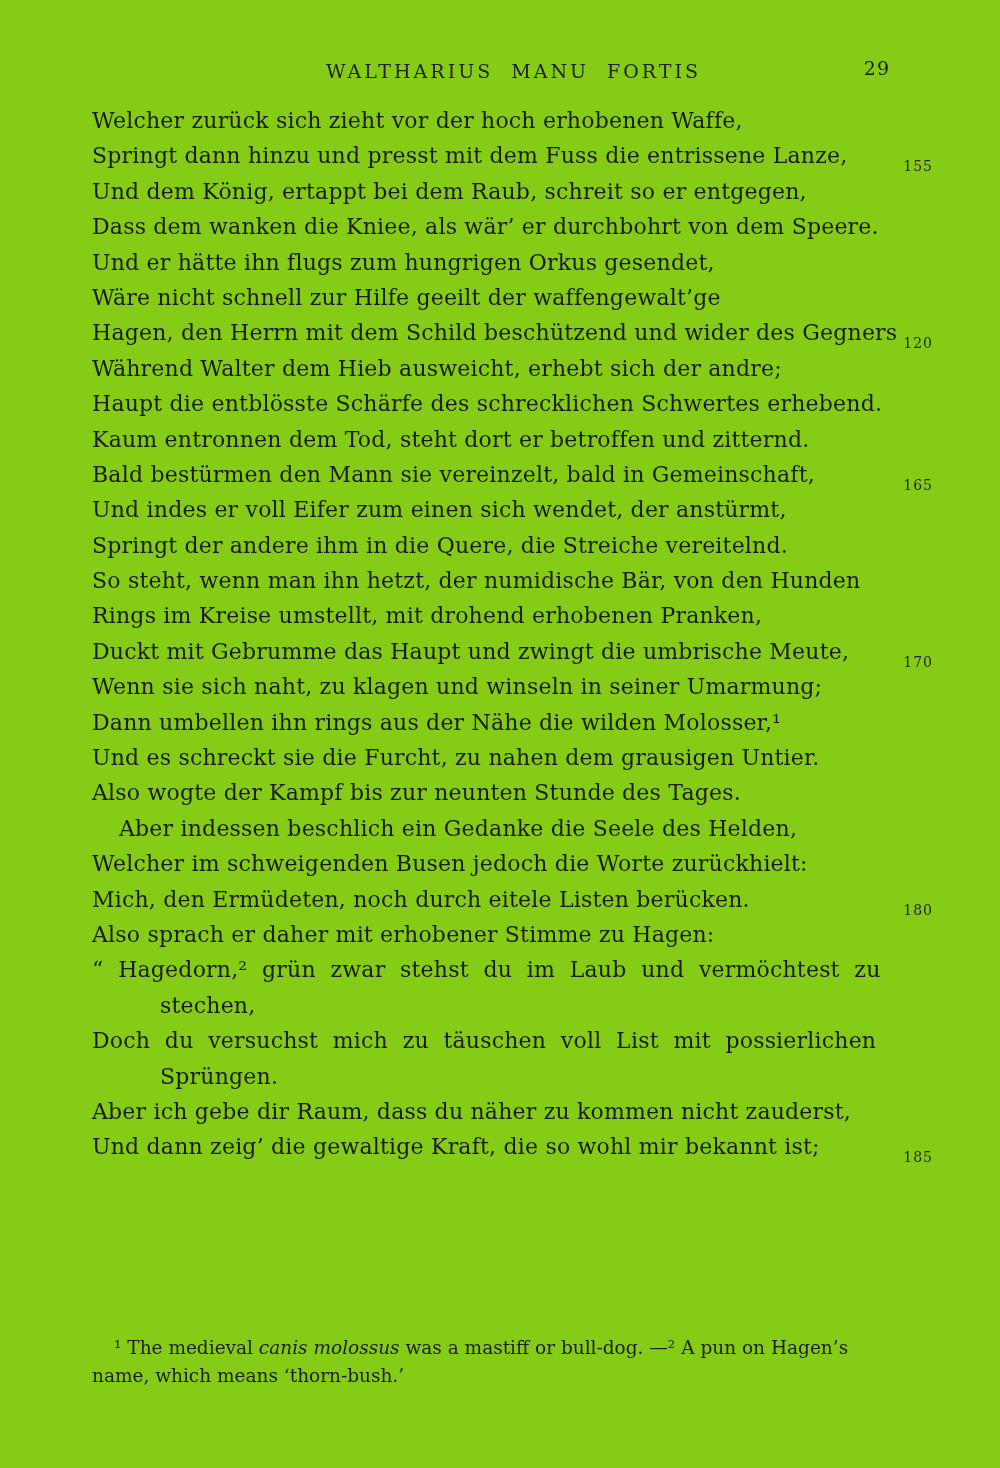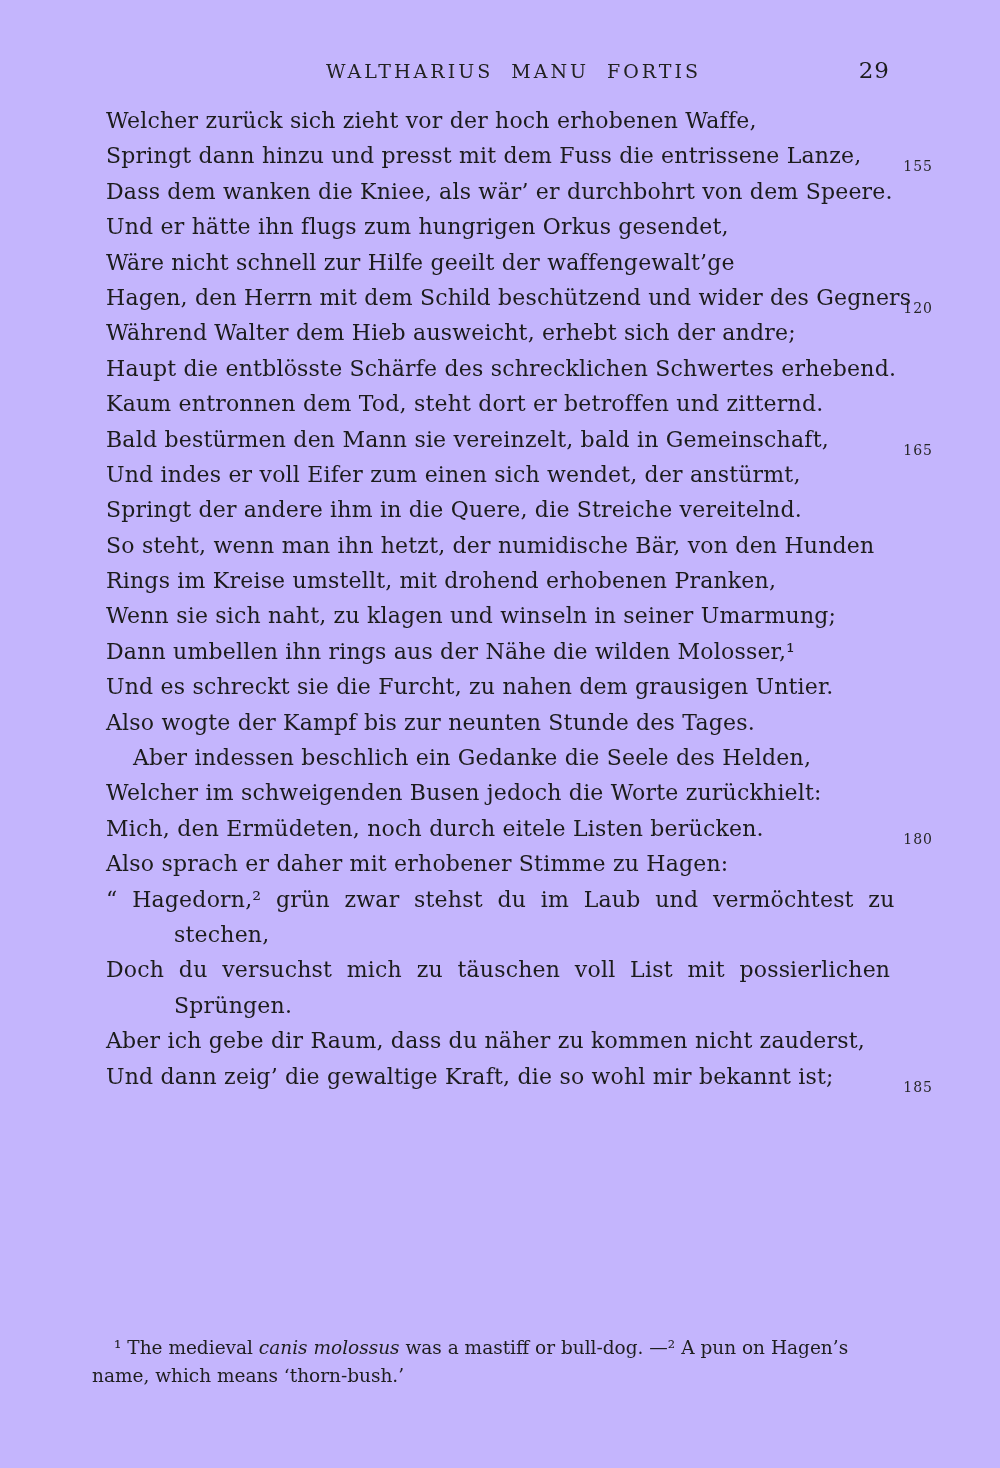--- a/index.html
+++ b/index.html
@@ -4,21 +4,21 @@
 <style>
   * { margin: 0; padding: 0; box-sizing: border-box; }
   html, body { background: #e9e8e4; }
   body { font-family: "DejaVu Serif", "Liberation Serif", serif; }
 
   .page {
     position: relative;
     width: 1000px;
     height: 1468px;
     margin: 0 auto;
-    background: #c4b5fd;
+    background: #84cc16;
     color: #1c1c1c;
     overflow: hidden;
   }
 
   
   .header {
     position: absolute;
     top: 60px;
     left: 92px;
     right: 65px;
@@ -28,38 +28,37 @@
     text-align: center;
     font-size: 19px;
     letter-spacing: 3px;
     word-spacing: 9px;
     color: #222;
   }
   .page-number {
     position: absolute;
     right: 45px;
     top: -3px;
-    font-size: 23px;
+    font-size: 19px;
     letter-spacing: 1px;
   }
 
   
   .content {
     position: absolute;
     left: 92px;
     top: 108px;
     width: 843px;
   }
   .verse-line {
     position: relative;
     height: 35.4px;
     font-size: 22px;
     white-space: nowrap;
     letter-spacing: 0.2px;
-    margin-left: 14px;
   }
   .verse-line.indent { padding-left: 27px; }
   .verse-line.cont   { padding-left: 68px; }
   .verse-line.spread { word-spacing: 7.5px; }
   .line-num {
     position: absolute;
     right: 2px;
     top: 15px;
     font-size: 14px;
     letter-spacing: 1px;
@@ -85,32 +84,34 @@
 <div class="page">
 
   <div class="header">
     <div class="header-title">WALTHARIUS MANU FORTIS</div>
     <div class="page-number">29</div>
   </div>
 
   <div class="content">
       <div class="verse-line"><span class="line-text">Welcher zurück sich zieht vor der hoch erhobenen Waffe,</span></div>
       <div class="verse-line"><span class="line-text">Springt dann hinzu und presst mit dem Fuss die entrissene Lanze,</span><span class="line-num">155</span></div>
+      <div class="verse-line"><span class="line-text">Und dem König, ertappt bei dem Raub, schreit so er entgegen,</span></div>
       <div class="verse-line"><span class="line-text">Dass dem wanken die Kniee, als wär’ er durchbohrt von dem Speere.</span></div>
       <div class="verse-line"><span class="line-text">Und er hätte ihn flugs zum hungrigen Orkus gesendet,</span></div>
       <div class="verse-line"><span class="line-text">Wäre nicht schnell zur Hilfe geeilt der waffengewalt’ge</span></div>
       <div class="verse-line"><span class="line-text">Hagen, den Herrn mit dem Schild beschützend und wider des Gegners</span><span class="line-num">120</span></div>
       <div class="verse-line"><span class="line-text">Während Walter dem Hieb ausweicht, erhebt sich der andre;</span></div>
       <div class="verse-line"><span class="line-text">Haupt die entblösste Schärfe des schrecklichen Schwertes erhebend.</span></div>
       <div class="verse-line"><span class="line-text">Kaum entronnen dem Tod, steht dort er betroffen und zitternd.</span></div>
       <div class="verse-line"><span class="line-text">Bald bestürmen den Mann sie vereinzelt, bald in Gemeinschaft,</span><span class="line-num">165</span></div>
       <div class="verse-line"><span class="line-text">Und indes er voll Eifer zum einen sich wendet, der anstürmt,</span></div>
       <div class="verse-line"><span class="line-text">Springt der andere ihm in die Quere, die Streiche vereitelnd.</span></div>
       <div class="verse-line"><span class="line-text">So steht, wenn man ihn hetzt, der numidische Bär, von den Hunden</span></div>
       <div class="verse-line"><span class="line-text">Rings im Kreise umstellt, mit drohend erhobenen Pranken,</span></div>
+      <div class="verse-line"><span class="line-text">Duckt mit Gebrumme das Haupt und zwingt die umbrische Meute,</span><span class="line-num">170</span></div>
       <div class="verse-line"><span class="line-text">Wenn sie sich naht, zu klagen und winseln in seiner Umarmung;</span></div>
       <div class="verse-line"><span class="line-text">Dann umbellen ihn rings aus der Nähe die wilden Molosser,¹</span></div>
       <div class="verse-line"><span class="line-text">Und es schreckt sie die Furcht, zu nahen dem grausigen Untier.</span></div>
       <div class="verse-line"><span class="line-text">Also wogte der Kampf bis zur neunten Stunde des Tages.</span></div>
       <div class="verse-line indent"><span class="line-text">Aber indessen beschlich ein Gedanke die Seele des Helden,</span></div>
       <div class="verse-line"><span class="line-text">Welcher im schweigenden Busen jedoch die Worte zurückhielt:</span></div>
       <div class="verse-line"><span class="line-text">Mich, den Ermüdeten, noch durch eitele Listen berücken.</span><span class="line-num">180</span></div>
       <div class="verse-line"><span class="line-text">Also sprach er daher mit erhobener Stimme zu Hagen:</span></div>
       <div class="verse-line spread"><span class="line-text">“ Hagedorn,² grün zwar stehst du im Laub und vermöchtest zu</span></div>
       <div class="verse-line cont"><span class="line-text">stechen,</span></div>

